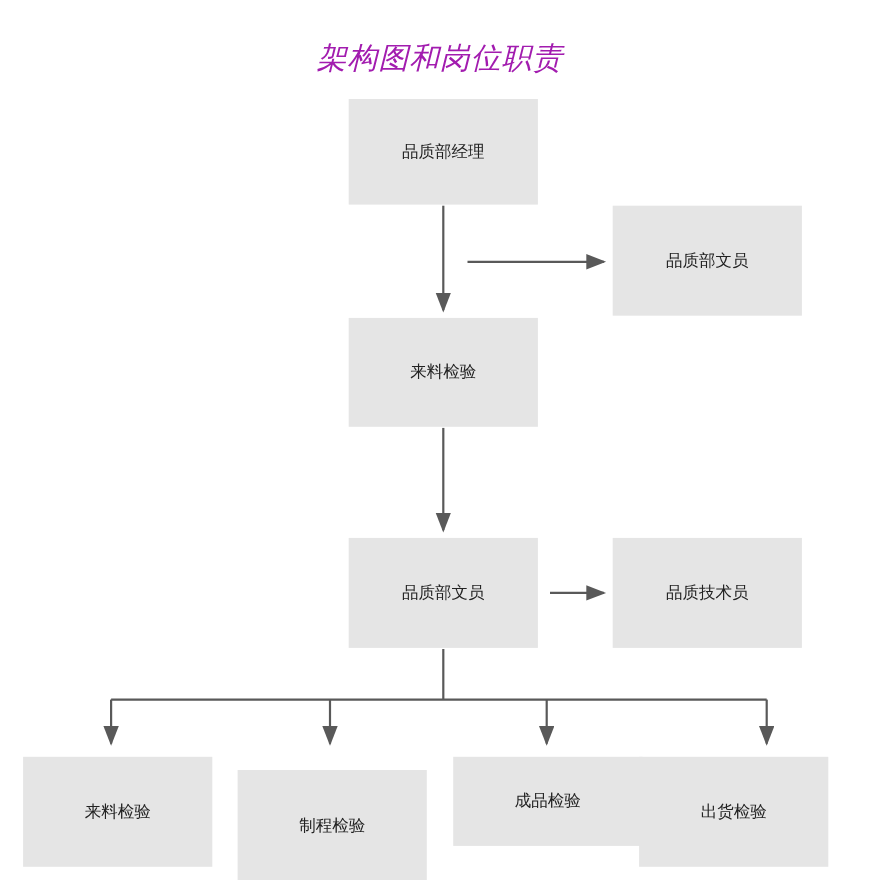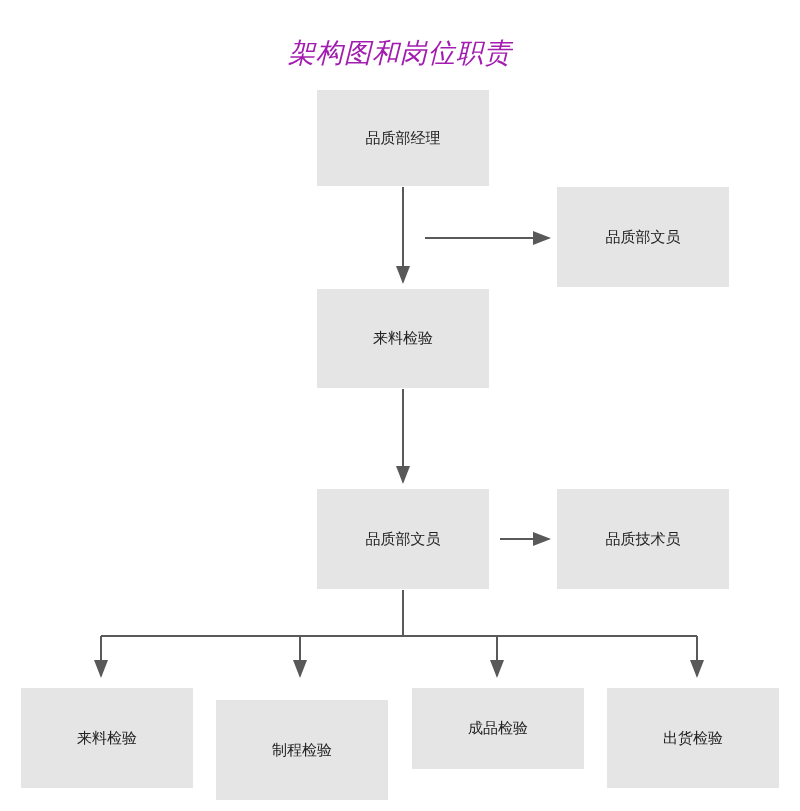--- a/index.html
+++ b/index.html
@@ -82,15 +82,15 @@
   </svg>
 
   <div class="node" style="left:317px; top:90px;  width:172px; height:96px;">品质部经理</div>
   <div class="node" style="left:557px; top:187px; width:172px; height:100px;">品质部文员</div>
   <div class="node" style="left:317px; top:289px; width:172px; height:99px;">来料检验</div>
   <div class="node" style="left:317px; top:489px; width:172px; height:100px;">品质部文员</div>
   <div class="node" style="left:21px;  top:688px; width:172px; height:100px;">来料检验</div>
   <div class="node" style="left:557px; top:489px; width:172px; height:100px;">品质技术员</div>
   <div class="node" style="left:216px; top:700px; width:172px; height:100px;">制程检验</div>
   <div class="node" style="left:412px; top:688px; width:172px; height:81px;">成品检验</div>
-  <div class="node" style="left:607px; top:688px; width:172px; height:100px;">出货检验</div>
+  <div class="node" style="left:581px; top:688px; width:172px; height:100px;">出货检验</div>
 
 </div>
 
 </body></html>

